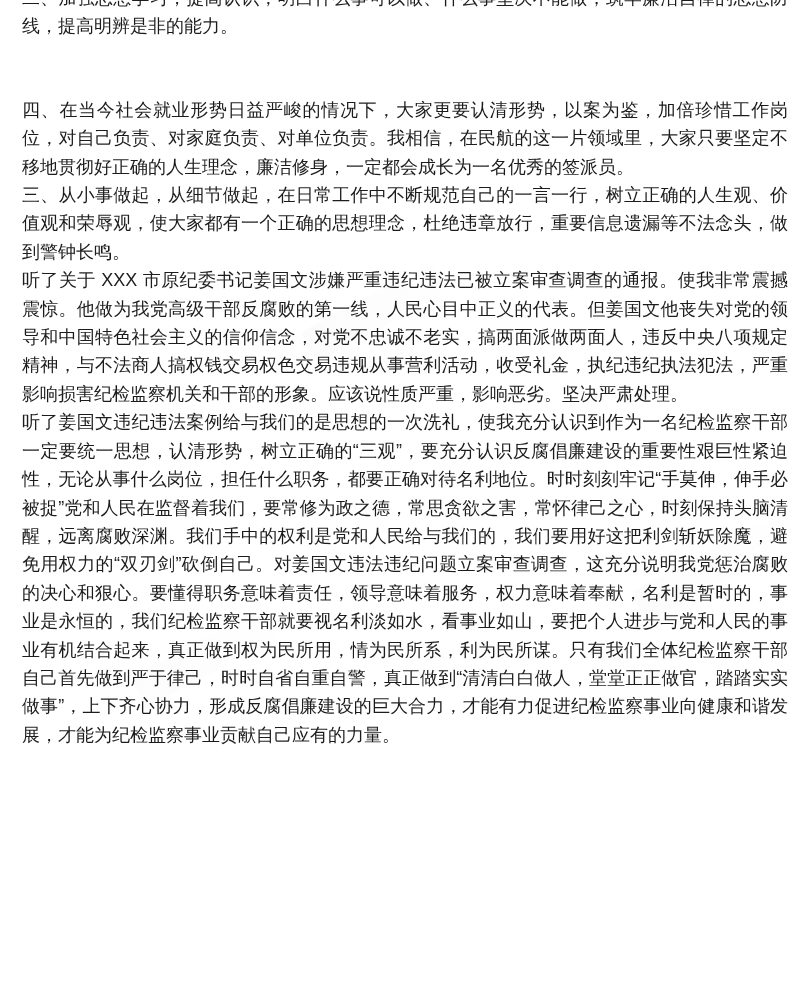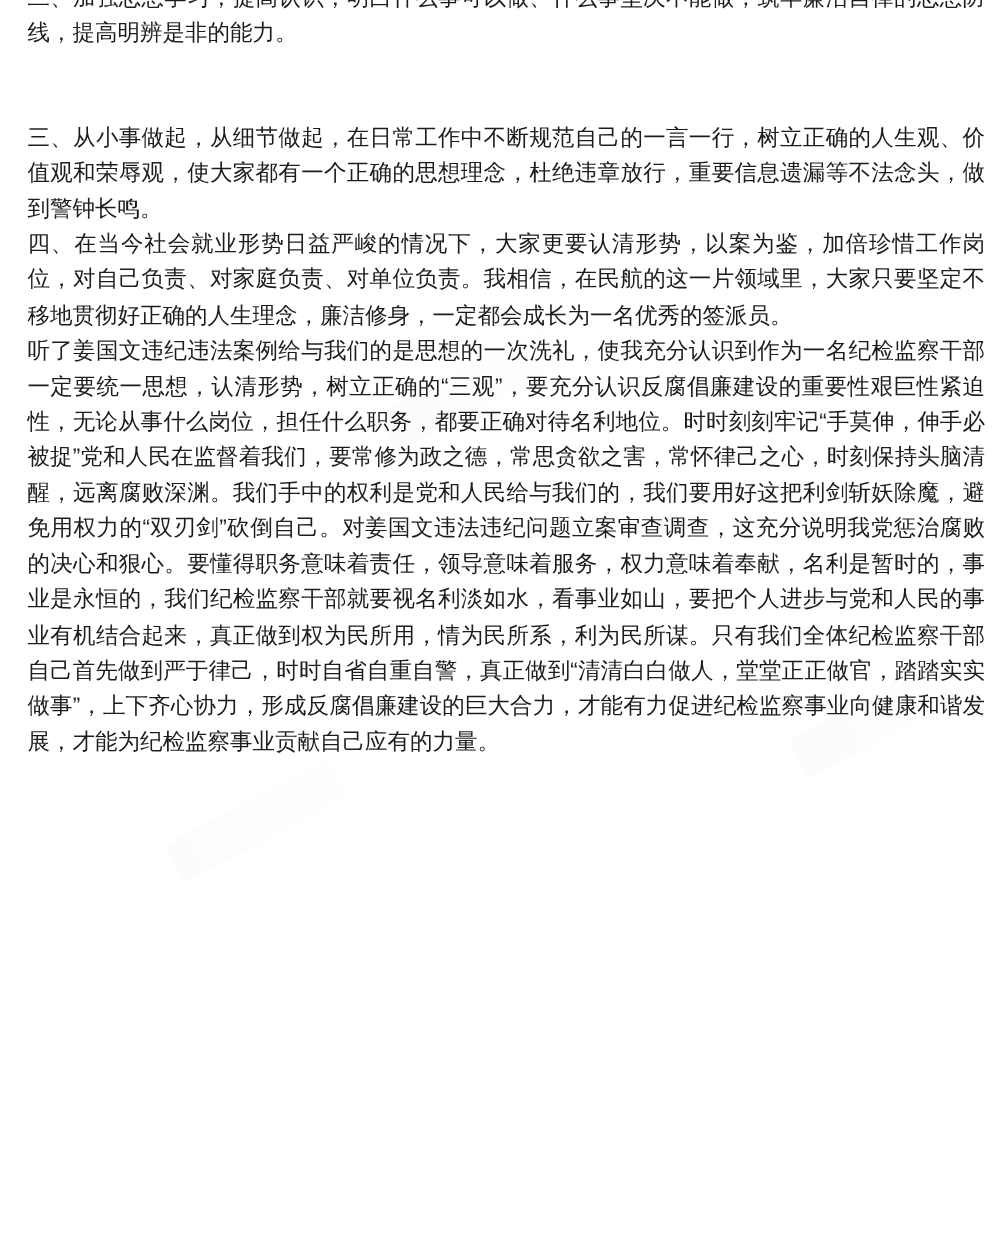--- a/index.html
+++ b/index.html
@@ -62,18 +62,19 @@
 <body>
 
 <div class="doc-page">
 
   <div class="watermark wm-1"></div>
   <div class="watermark wm-2"></div>
   <div class="watermark wm-3"></div>
 
   <article class="doc-body">
     <p class="para big-gap-after">二、加强思想学习，提高认识，明白什么事可以做、什么事坚决不能做，筑牢廉洁自律的思想防线，提高明辨是非的能力。</p>
+    <p class="para">四、在当今社会就业形势日益严峻的情况下，大家更要认清形势，以案为鉴，加倍珍惜工作岗位，对自己负责、对家庭负责、对单位负责。我相信，在民航的这一片领域里，大家只要坚定不移地贯彻好正确的人生理念，廉洁修身，一定都会成长为一名优秀的签派员。</p>
     <p class="para">三、从小事做起，从细节做起，在日常工作中不断规范自己的一言一行，树立正确的人生观、价值观和荣辱观，使大家都有一个正确的思想理念，杜绝违章放行，重要信息遗漏等不法念头，做到警钟长鸣。</p>
-    <p class="para">四、在当今社会就业形势日益严峻的情况下，大家更要认清形势，以案为鉴，加倍珍惜工作岗位，对自己负责、对家庭负责、对单位负责。我相信，在民航的这一片领域里，大家只要坚定不移地贯彻好正确的人生理念，廉洁修身，一定都会成长为一名优秀的签派员。</p>
+    <p class="para">听了关于 XXX 市原纪委书记姜国文涉嫌严重违纪违法已被立案审查调查的通报。使我非常震撼震惊。他做为我党高级干部反腐败的第一线，人民心目中正义的代表。但姜国文他丧失对党的领导和中国特色社会主义的信仰信念，对党不忠诚不老实，搞两面派做两面人，违反中央八项规定精神，与不法商人搞权钱交易权色交易违规从事营利活动，收受礼金，执纪违纪执法犯法，严重影响损害纪检监察机关和干部的形象。应该说性质严重，影响恶劣。坚决严肃处理。</p>
     <p class="para">听了姜国文违纪违法案例给与我们的是思想的一次洗礼，使我充分认识到作为一名纪检监察干部一定要统一思想，认清形势，树立正确的“三观”，要充分认识反腐倡廉建设的重要性艰巨性紧迫性，无论从事什么岗位，担任什么职务，都要正确对待名利地位。时时刻刻牢记“手莫伸，伸手必被捉”党和人民在监督着我们，要常修为政之德，常思贪欲之害，常怀律己之心，时刻保持头脑清醒，远离腐败深渊。我们手中的权利是党和人民给与我们的，我们要用好这把利剑斩妖除魔，避免用权力的“双刃剑”砍倒自己。对姜国文违法违纪问题立案审查调查，这充分说明我党惩治腐败的决心和狠心。要懂得职务意味着责任，领导意味着服务，权力意味着奉献，名利是暂时的，事业是永恒的，我们纪检监察干部就要视名利淡如水，看事业如山，要把个人进步与党和人民的事业有机结合起来，真正做到权为民所用，情为民所系，利为民所谋。只有我们全体纪检监察干部自己首先做到严于律己，时时自省自重自警，真正做到“清清白白做人，堂堂正正做官，踏踏实实做事”，上下齐心协力，形成反腐倡廉建设的巨大合力，才能有力促进纪检监察事业向健康和谐发展，才能为纪检监察事业贡献自己应有的力量。</p>
   </article>
 
 </div>
 
 </body></html>

